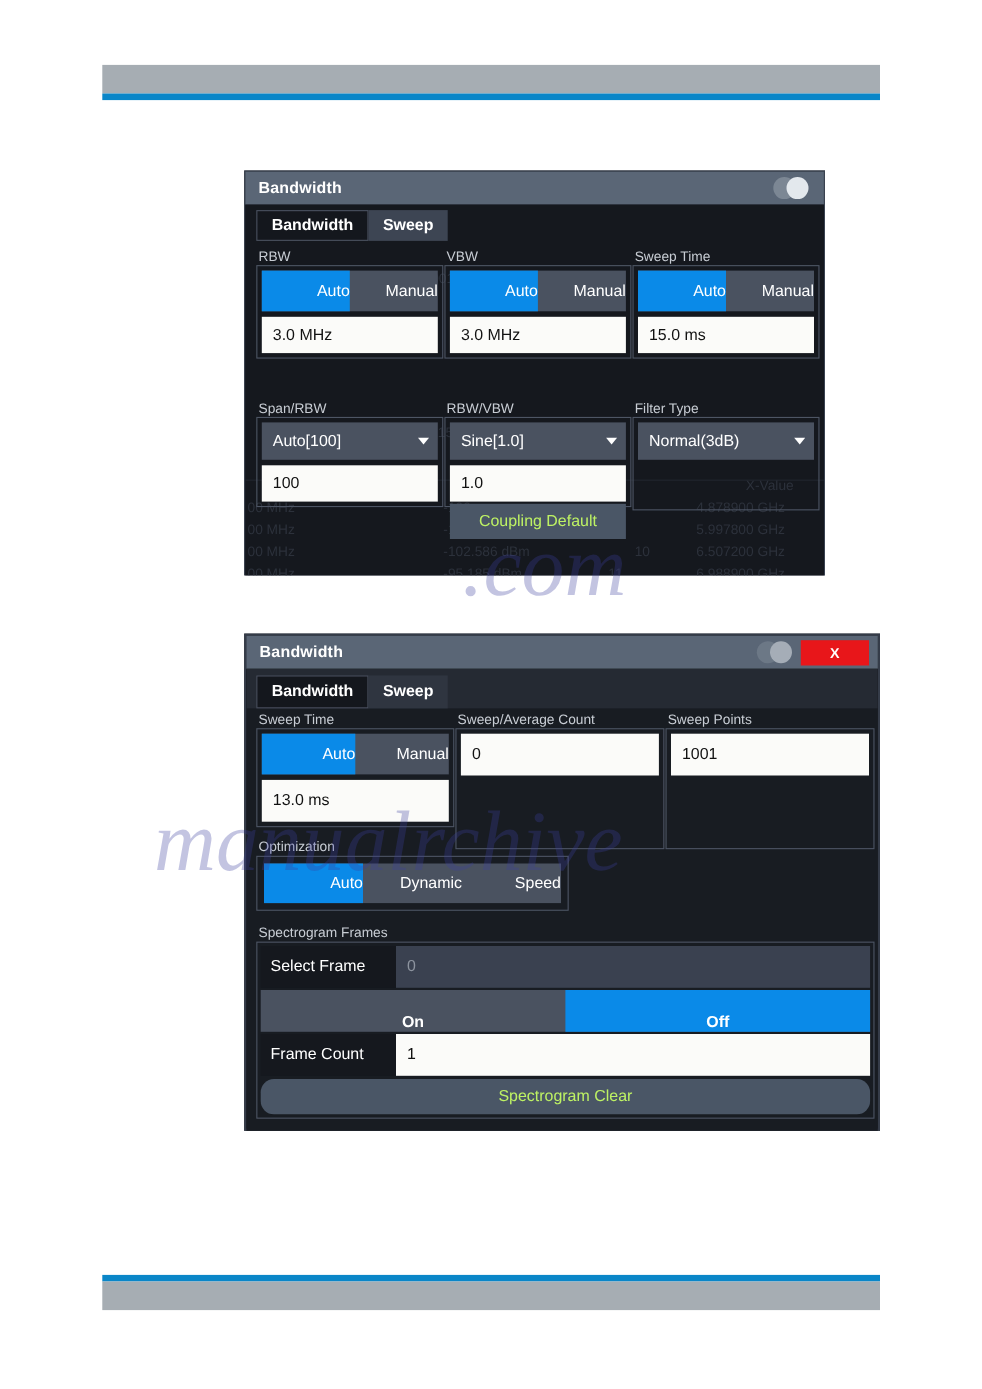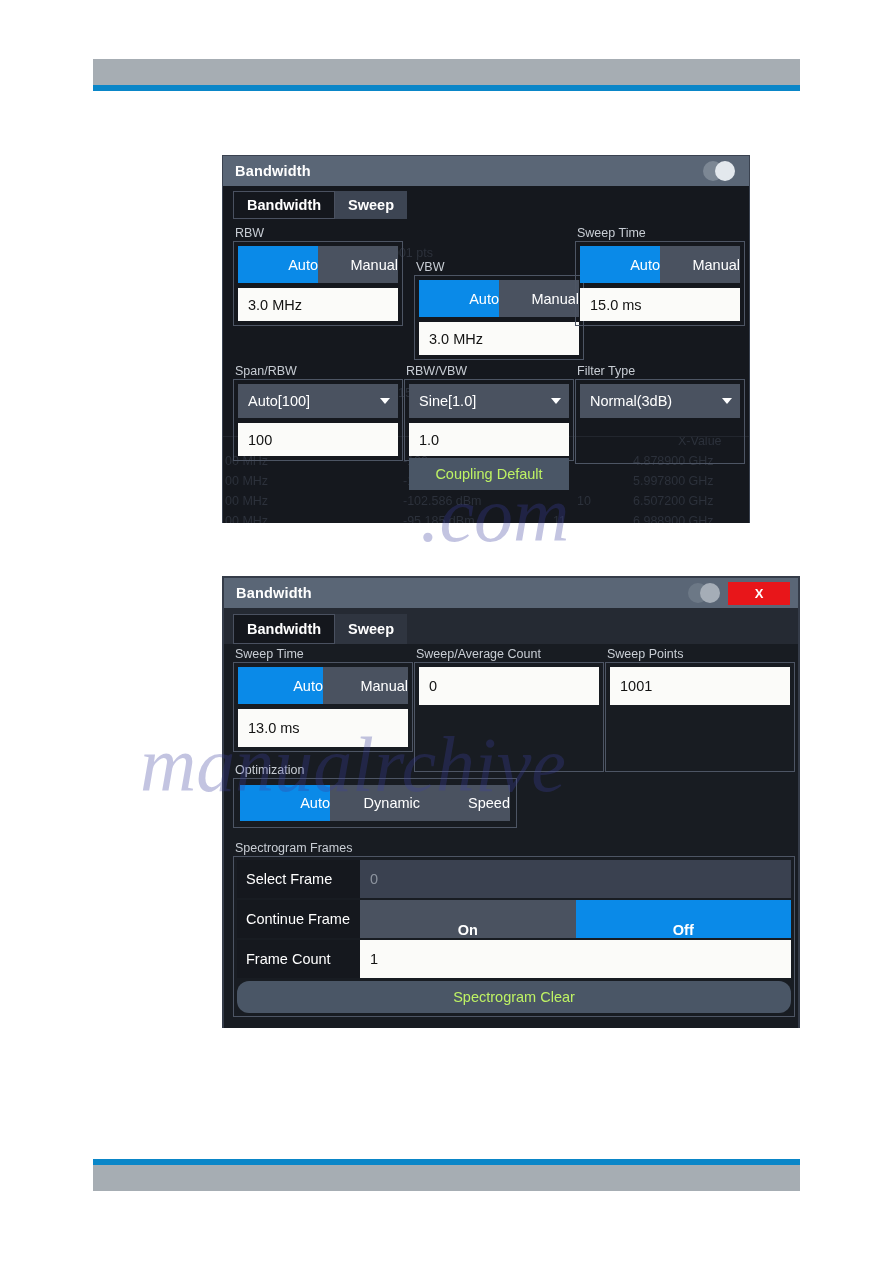--- a/index.html
+++ b/index.html
@@ -372,21 +372,21 @@
             <div class="opt">
               <span>Manual</span>
             </div>
           </div>
           <div class="valuefield" style="margin-top:5px;">
             <span>3.0 MHz</span>
           </div>
         </div>
       </div>
 
-      <div class="group" style="left:191px; top:40px; width:170px;margin-top:34px;">
+      <div class="group" style="left:181px; top:40px; width:170px;">
         <div class="group-label">VBW</div>
         <div class="group-frame">
           <div class="seg">
             <div class="opt active">
               <span>Auto</span>
             </div>
             <div class="opt">
               <span>Manual</span>
             </div>
           </div>
@@ -538,21 +538,20 @@
       <div class="group" style="left:9px; top:233px; width:562px;">
         <div class="group-label">Spectrogram Frames</div>
         <div class="group-frame" style="padding:3px;">
 
           <div class="row" style="height:38px;">
             <div class="row-label">Select Frame</div>
             <div class="row-readonly">0</div>
           </div>
 
           <div class="row" style="height:38px; margin-top:2px;">
-            <div class="row-label">Continue Frame</div>
             <div class="row-seg">
               <div class="opt">
                 <span>On</span>
               </div>
               <div class="opt active">
                 <span>Off</span>
               </div>
             </div>
           </div>
 

